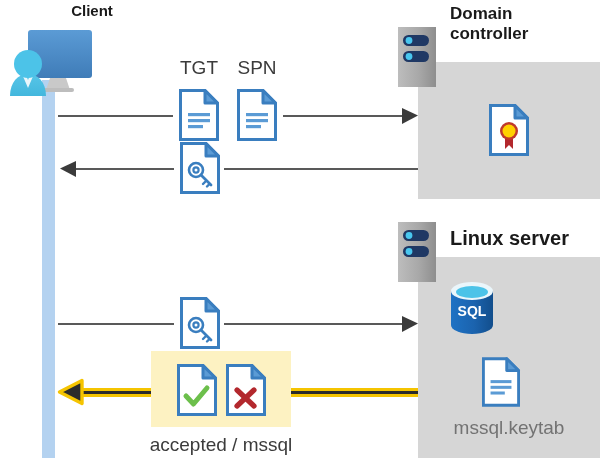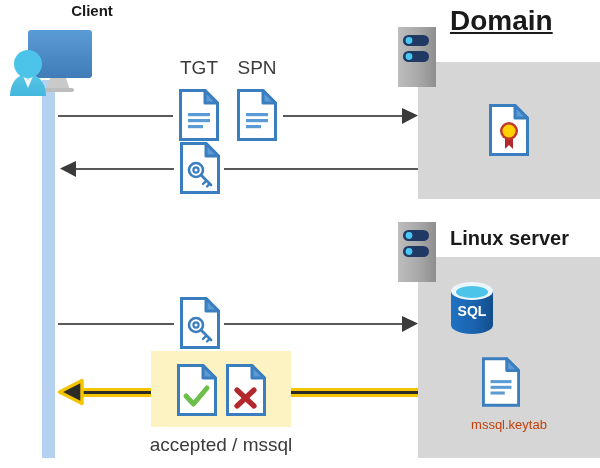--- a/index.html
+++ b/index.html
@@ -24,36 +24,36 @@
     background: #d6d6d6;
   }
 
   
   .title {
     font-weight: bold;
     color: #1a1a1a;
     line-height: 1.18;
   }
   .title-client { font-size: 15px; }
-  .title-dc     { font-size: 28px; text-decoration: underline; }
+  .title-dc     { font-size: 17px; }
   .title-linux  { font-size: 20px; }
 
   .caption {
     font-size: 19px;
     color: #3b3b3b;
     white-space: nowrap;
   }
   .doclabel {
     font-size: 19px;
     color: #3b3b3b;
     white-space: nowrap;
   }
   .filename {
-    font-size: 13px;
-    color: #c2410c;
+    font-size: 19px;
+    color: #737373;
     white-space: nowrap;
   }
 
   
   .lifeline {
     background: #b4d2f0;
   }
 
   
   .highlight-box {
@@ -129,20 +129,21 @@
       <rect x="0" y="0" width="38" height="60" fill="url(#rk1)"></rect>
       <rect x="5" y="8" width="26" height="11" rx="5.5" fill="#1f3864"></rect>
       <circle cx="11" cy="13.5" r="3.4" fill="#49c7ef"></circle>
       <rect x="5" y="24" width="26" height="11" rx="5.5" fill="#1f3864"></rect>
       <circle cx="11" cy="29.5" r="3.4" fill="#49c7ef"></circle>
     </svg>
   </div>
 
   <div class="abs title title-dc" style="left:450px; top:4px; width:150px;">
     <div>Domain</div>
+    <div>controller</div>
   </div>
 
   <div class="abs" style="left:489px; top:104px; width:40px; height:52px;">
     <svg width="40" height="52" viewBox="0 0 40 52">
       <path d="M1.5 1.5 H26 L38.5 14 V50.5 H1.5 Z" fill="#ffffff" stroke="#3a7ebf" stroke-width="3"></path>
       <path d="M26 1.5 L38.5 14 H26 Z" fill="#5b9bd5" stroke="#3a7ebf" stroke-width="3" stroke-linejoin="round"></path>
 
       <path d="M16 30 L16 45 L20 41 L24 45 L24 30 Z" fill="#b3282d"></path>
 
       <circle cx="20" cy="27" r="9" fill="#c0392b"></circle>

